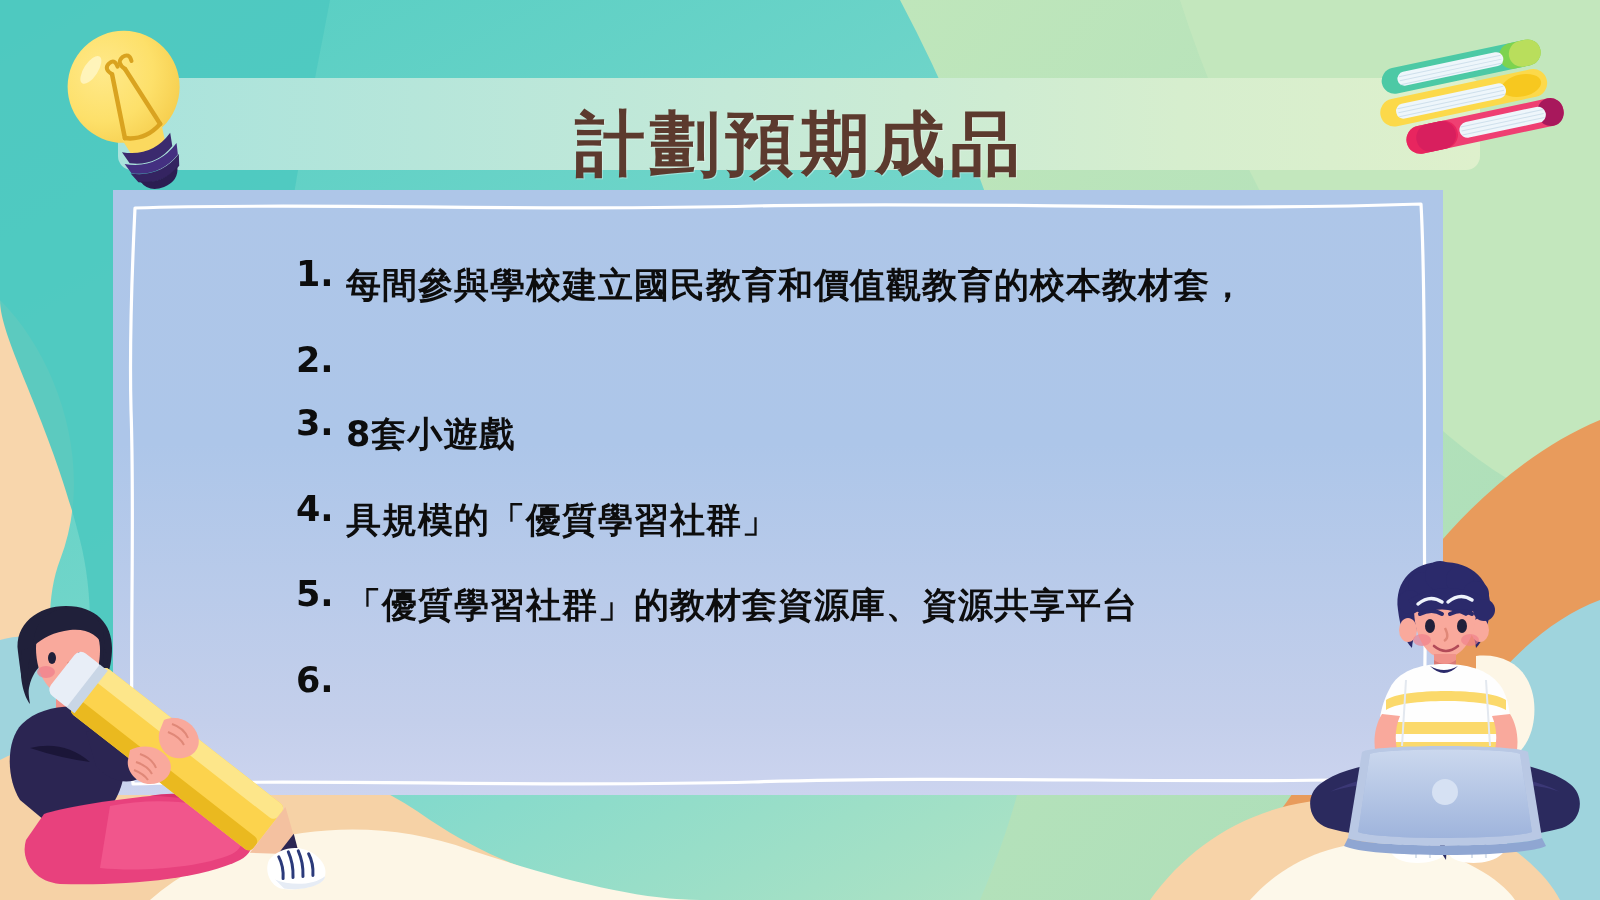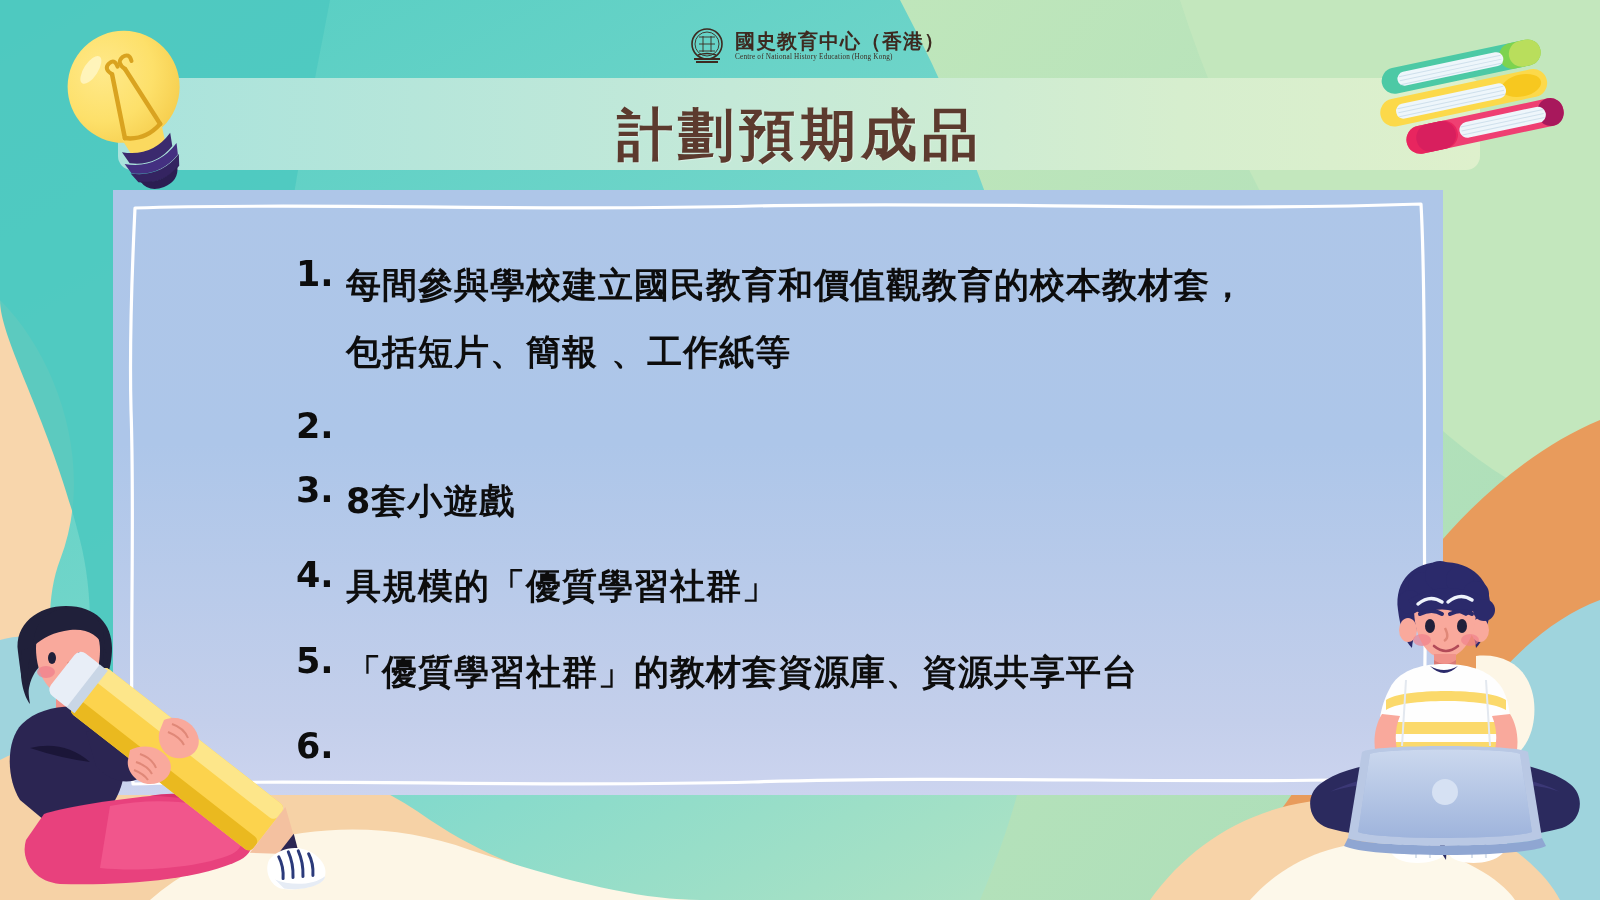--- a/index.html
+++ b/index.html
@@ -37,21 +37,21 @@
        rgba(214,238,206,1) 78%,
        rgba(222,240,204,1) 100%);
   }
 
   .page-title {
     position: absolute;
     left: 0;
     right: 0;
     top: 98px;
     text-align: center;
-    font-size: 56px;
+    font-size: 70px;
     font-weight: 700;
     color: #5c3a2e;
     letter-spacing: 5px;
     font-family: "DejaVu Sans", "Liberation Sans", sans-serif;
     text-shadow: 1px 1px 0 rgba(255,255,255,0.35);
     white-space: nowrap;
   }
 
   
   .logo-wrap {
@@ -182,33 +182,20 @@
     <path d="M1600,600 C1520,630 1450,720 1420,820 C1410,860 1400,885 1390,900 H1600 Z" fill="#9fd4dd"></path>
 
     <path d="M1150,900 C1200,830 1280,790 1380,800 C1470,808 1540,860 1560,900 Z" fill="#f7d3a8"></path>
 
     <path d="M1250,900 C1290,855 1350,835 1410,845 C1460,854 1500,878 1515,900 Z" fill="#fdf8ea"></path>
   </svg>
 
   <div class="title-band-glow"></div>
   <div class="page-title">計劃預期成品</div>
 
-  <div class="logo-wrap">
-    <svg class="logo-seal" viewBox="0 0 42 42">
-      <circle cx="21" cy="19" r="15" fill="none" stroke="#3d2a20" stroke-width="1.6"></circle>
-      <circle cx="21" cy="19" r="12" fill="none" stroke="#3d2a20" stroke-width="0.9"></circle>
-      <path d="M13,12 H29 M13,19 H29 M13,26 H29 M17,11 V27 M25,11 V27" stroke="#3d2a20" stroke-width="0.9" fill="none"></path>
-      <path d="M8,33 h26 v2 h-26 z M10,36 h22 v2 h-22 z" fill="#3d2a20"></path>
-      <path d="M12,30 q9,-3 18,0" stroke="#3d2a20" stroke-width="1.4" fill="none"></path>
-    </svg>
-    <div class="logo-text-col">
-      <div class="logo-cn">國史教育中心（香港）</div>
-      <div class="logo-en">Centre of National History Education (Hong Kong)</div>
-    </div>
-  </div>
 
   <svg style="position:absolute;left:40px;top:18px;width:180px;height:175px;" viewBox="0 0 180 175">
     <defs>
       <radialGradient id="bulbG" cx="38%" cy="30%" r="75%">
         <stop offset="0%" stop-color="#ffe98a"></stop>
         <stop offset="60%" stop-color="#fde06a"></stop>
         <stop offset="100%" stop-color="#f6ce4e"></stop>
       </radialGradient>
     </defs>
     <g transform="rotate(-22 90 90)">
@@ -274,21 +261,20 @@
              C1100,595 860,585 640,592 C420,598 200,588 20,594
              C16,480 22,330 18,220 C16,140 20,60 22,18 Z" fill="none" stroke="#ffffff" stroke-width="3.2" stroke-linejoin="round" stroke-linecap="round"></path>
   </svg>
 
   <div class="bullet-list">
 
     <div class="bullet-row">
       <div class="bullet-num">1.</div>
       <div class="bullet-body">
         <span>每間參與學校建立國民教育和價值觀教育的校本教材套，</span>
-        <span class="line2">包括短片、簡報 、工作紙等</span>
       </div>
     </div>
 
     <div class="bullet-row">
       <div class="bullet-num">2.</div>
     </div>
 
     <div class="bullet-row">
       <div class="bullet-num">3.</div>
       <div class="bullet-body">

